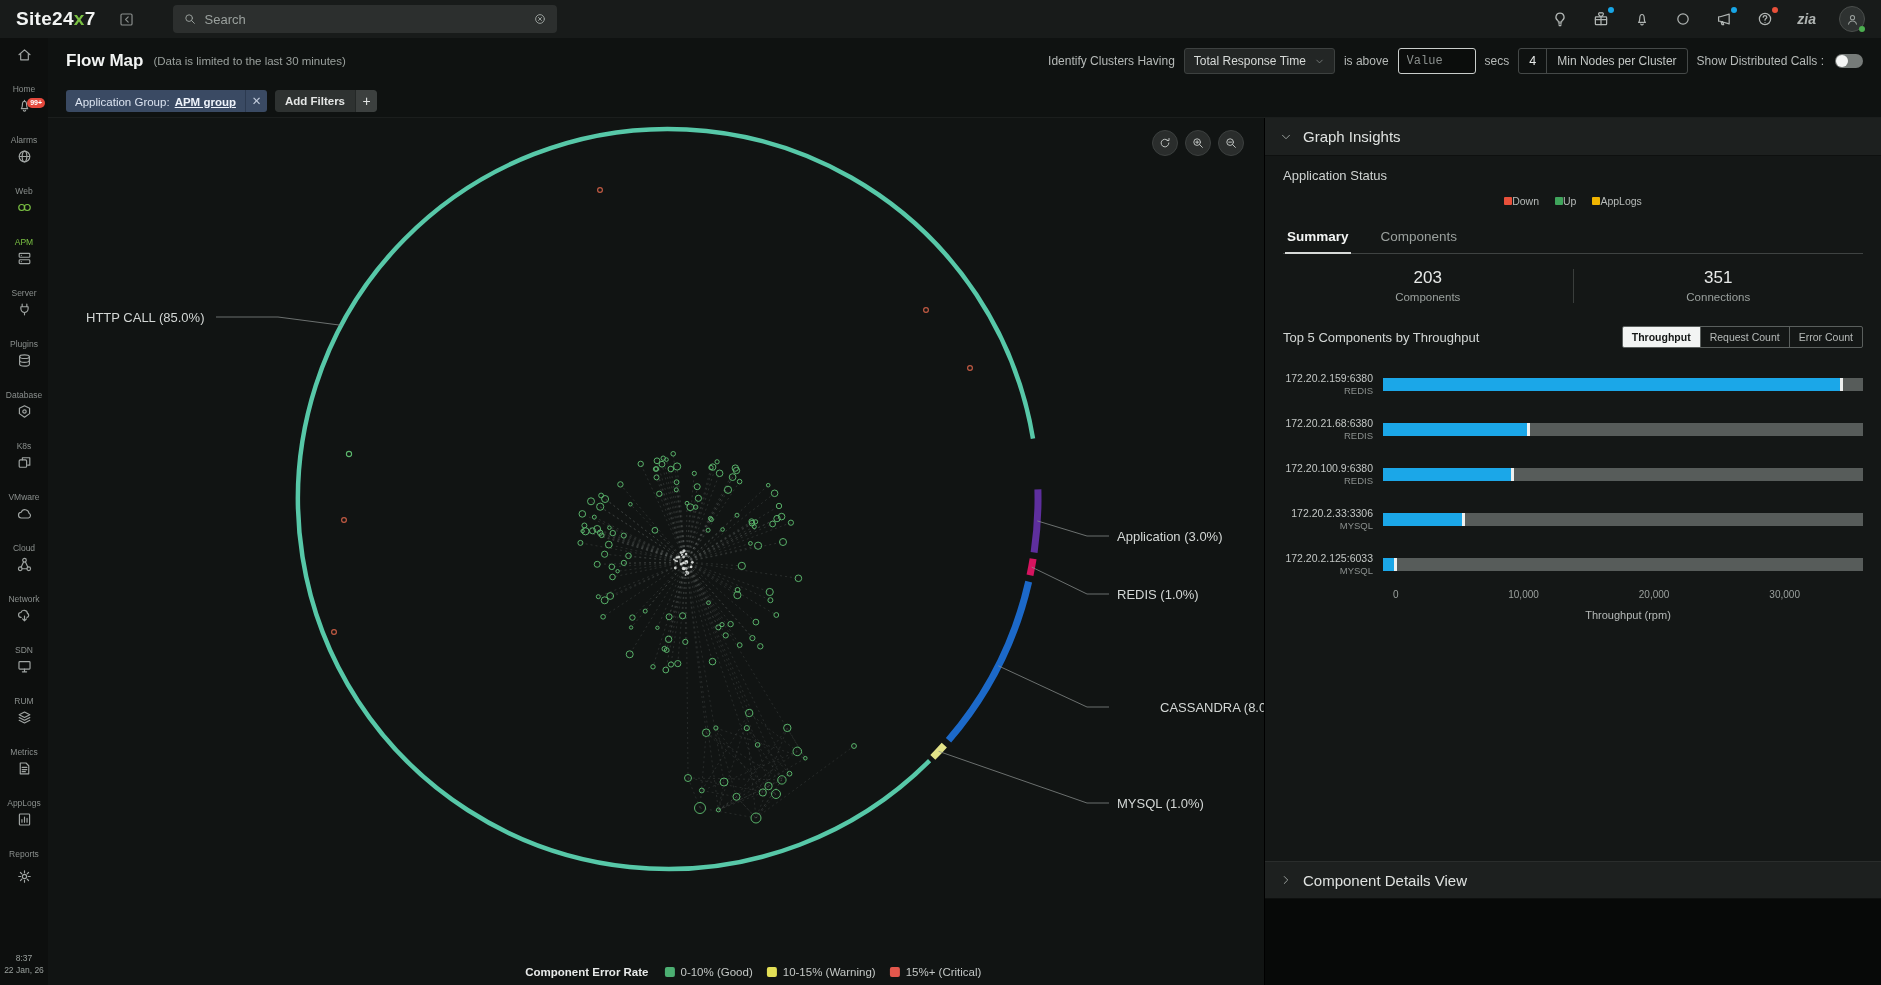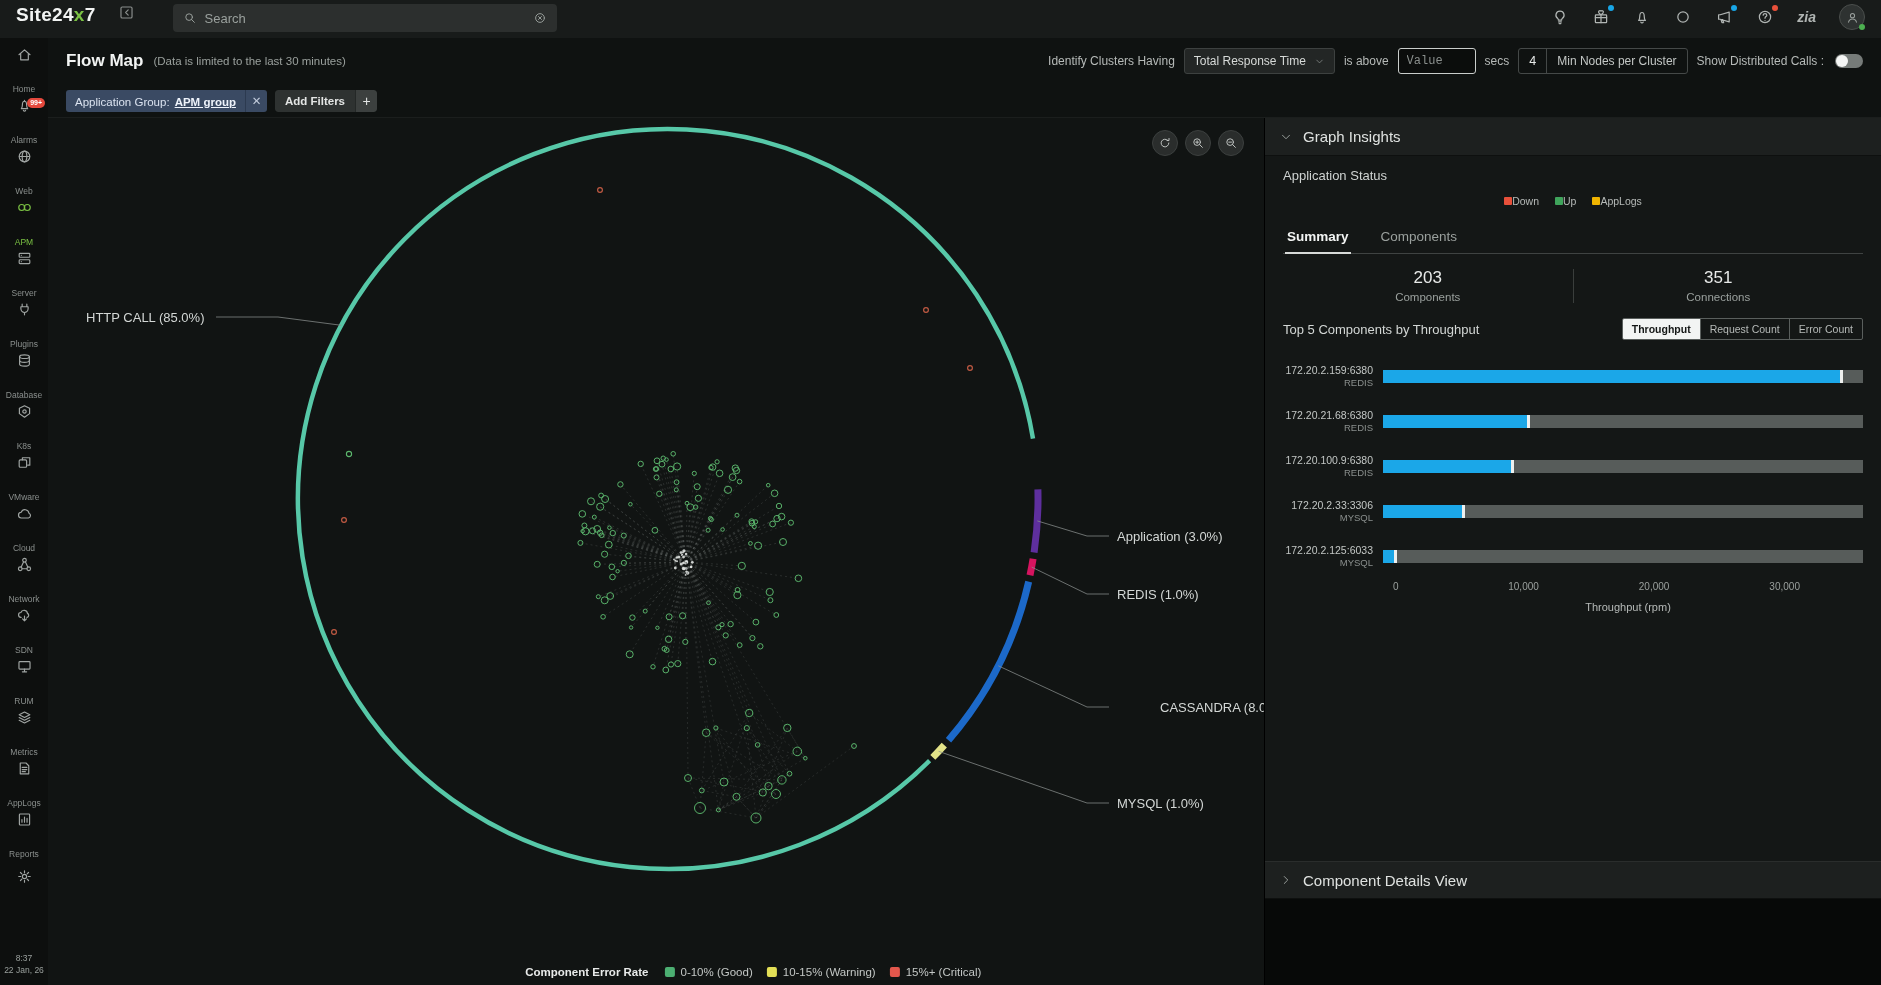--- a/index.html
+++ b/index.html
@@ -1,21 +1,21 @@
 <!DOCTYPE html>
 <html><head>
 <meta charset="utf-8">
 <style>
   * { margin:0; padding:0; box-sizing:border-box; }
   html,body { width:1881px; height:985px; overflow:hidden; }
   body { background:#0a0c0b; color:#d7dad8; font-family:"Liberation Sans", sans-serif; font-size:12px; }
   svg.icn { display:block; }
 
   
-  .topbar { height:38px; display:flex; align-items:flex-start; background:#181b1a; padding:4px 16px; gap:22px; }
+  .topbar { height:38px; display:flex; align-items:center; background:#181b1a; padding:12px 16px; gap:22px; }
   .logo { font-size:19px; font-weight:bold; color:#f2f4f3; letter-spacing:.3px; white-space:nowrap; }
   .logo .x { color:#7ac143; }
   .collapse-btn { color:#8a8f8d; display:flex; }
   .searchbox { width:384px; height:28px; background:#2c2f2e; border-radius:4px; display:flex; align-items:center; padding:0 10px; gap:8px; margin-left:16px; }
   .searchbox input { flex:1; background:transparent; border:none; outline:none; color:#c3c7c5; font-size:13px; font-family:inherit; }
   .searchbox input::placeholder { color:#9aa09d; }
   .searchbox .icn { color:#9aa09d; }
   .topbar-right { margin-left:auto; display:flex; align-items:center; gap:23px; color:#b0b5b3; }
   .tb-icon { position:relative; display:flex; align-items:center; cursor:pointer; }
   .tb-dot { position:absolute; top:-3px; right:-4px; width:6px; height:6px; border-radius:50%; }
@@ -87,21 +87,21 @@
   .dl-item { display:flex; align-items:center; gap:0; }
   .dl-sq { width:8px; height:8px; border-radius:1px; }
   .tabs { display:flex; gap:28px; margin-top:16px; border-bottom:1px solid #3f4342; padding:0 2px; }
   .tab { padding:6px 2px 8px; font-size:13.5px; color:#9aa09d; cursor:pointer; }
   .tab.active { color:#f2f4f3; font-weight:bold; border-bottom:2px solid #d7dad8; margin-bottom:-1px; }
   .stats { display:flex; align-items:center; padding:14px 0 15px; }
   .stat { flex:1; text-align:center; }
   .stat-v { font-size:17px; color:#e8eae9; }
   .stat-l { font-size:11.5px; color:#9aa09d; margin-top:3px; }
   .stat-div { width:1px; height:34px; background:#3a3e3c; }
-  .top5-head { display:flex; align-items:center; justify-content:space-between; }
+  .top5-head { display:flex; align-items:center; justify-content:space-between; margin-top:8px; }
   .top5-title { font-size:13px; color:#d3d7d5; }
   .modes { display:flex; border:1px solid #5a5f5d; border-radius:2px; overflow:hidden; }
   .mode { padding:4px 9px; font-size:10.5px; color:#b6bab8; border-left:1px solid #5a5f5d; cursor:pointer; white-space:nowrap; }
   .mode:first-child { border-left:none; }
   .mode.active { background:#f2f4f3; color:#141716; font-weight:bold; }
   .barchart { margin-top:14px; }
   .bar-row { display:flex; align-items:center; height:45px; }
   .bar-label { width:100px; text-align:right; padding-right:10px; line-height:1.35; flex:none; }
   .bl-name { font-size:10.5px; color:#c3c7c5; }
   .bl-kind { font-size:9.5px; color:#8a8f8d; }

